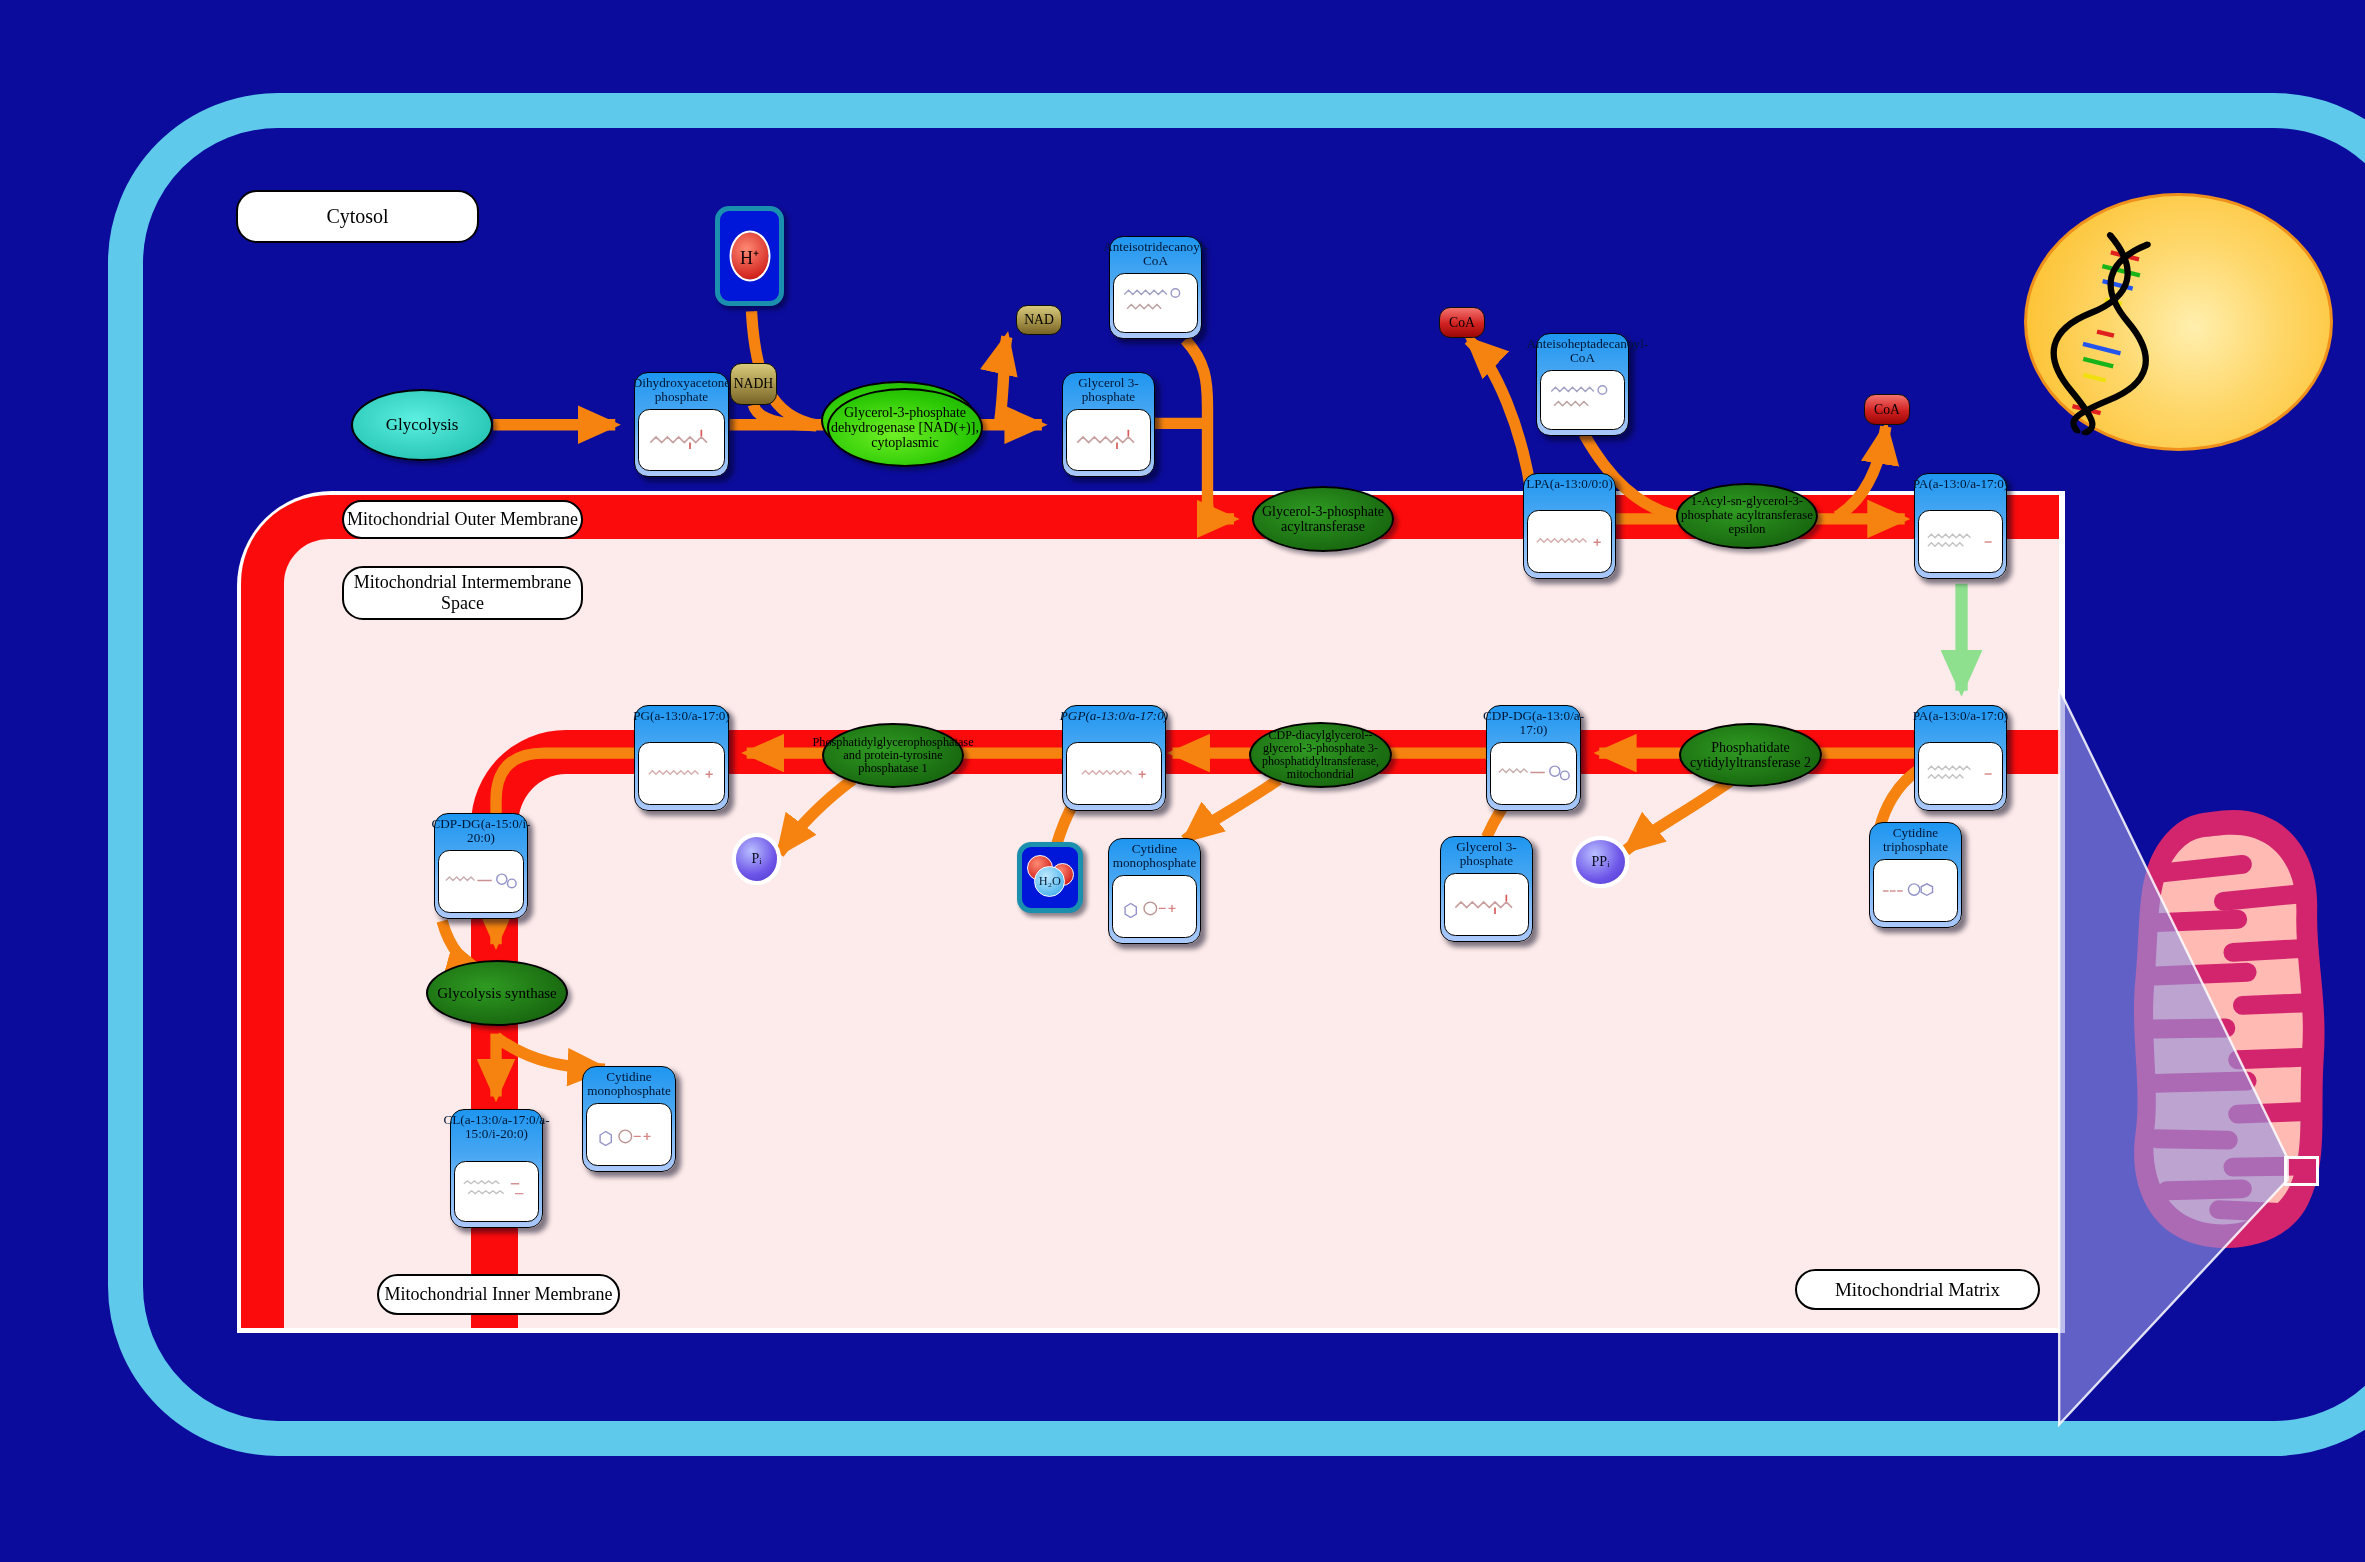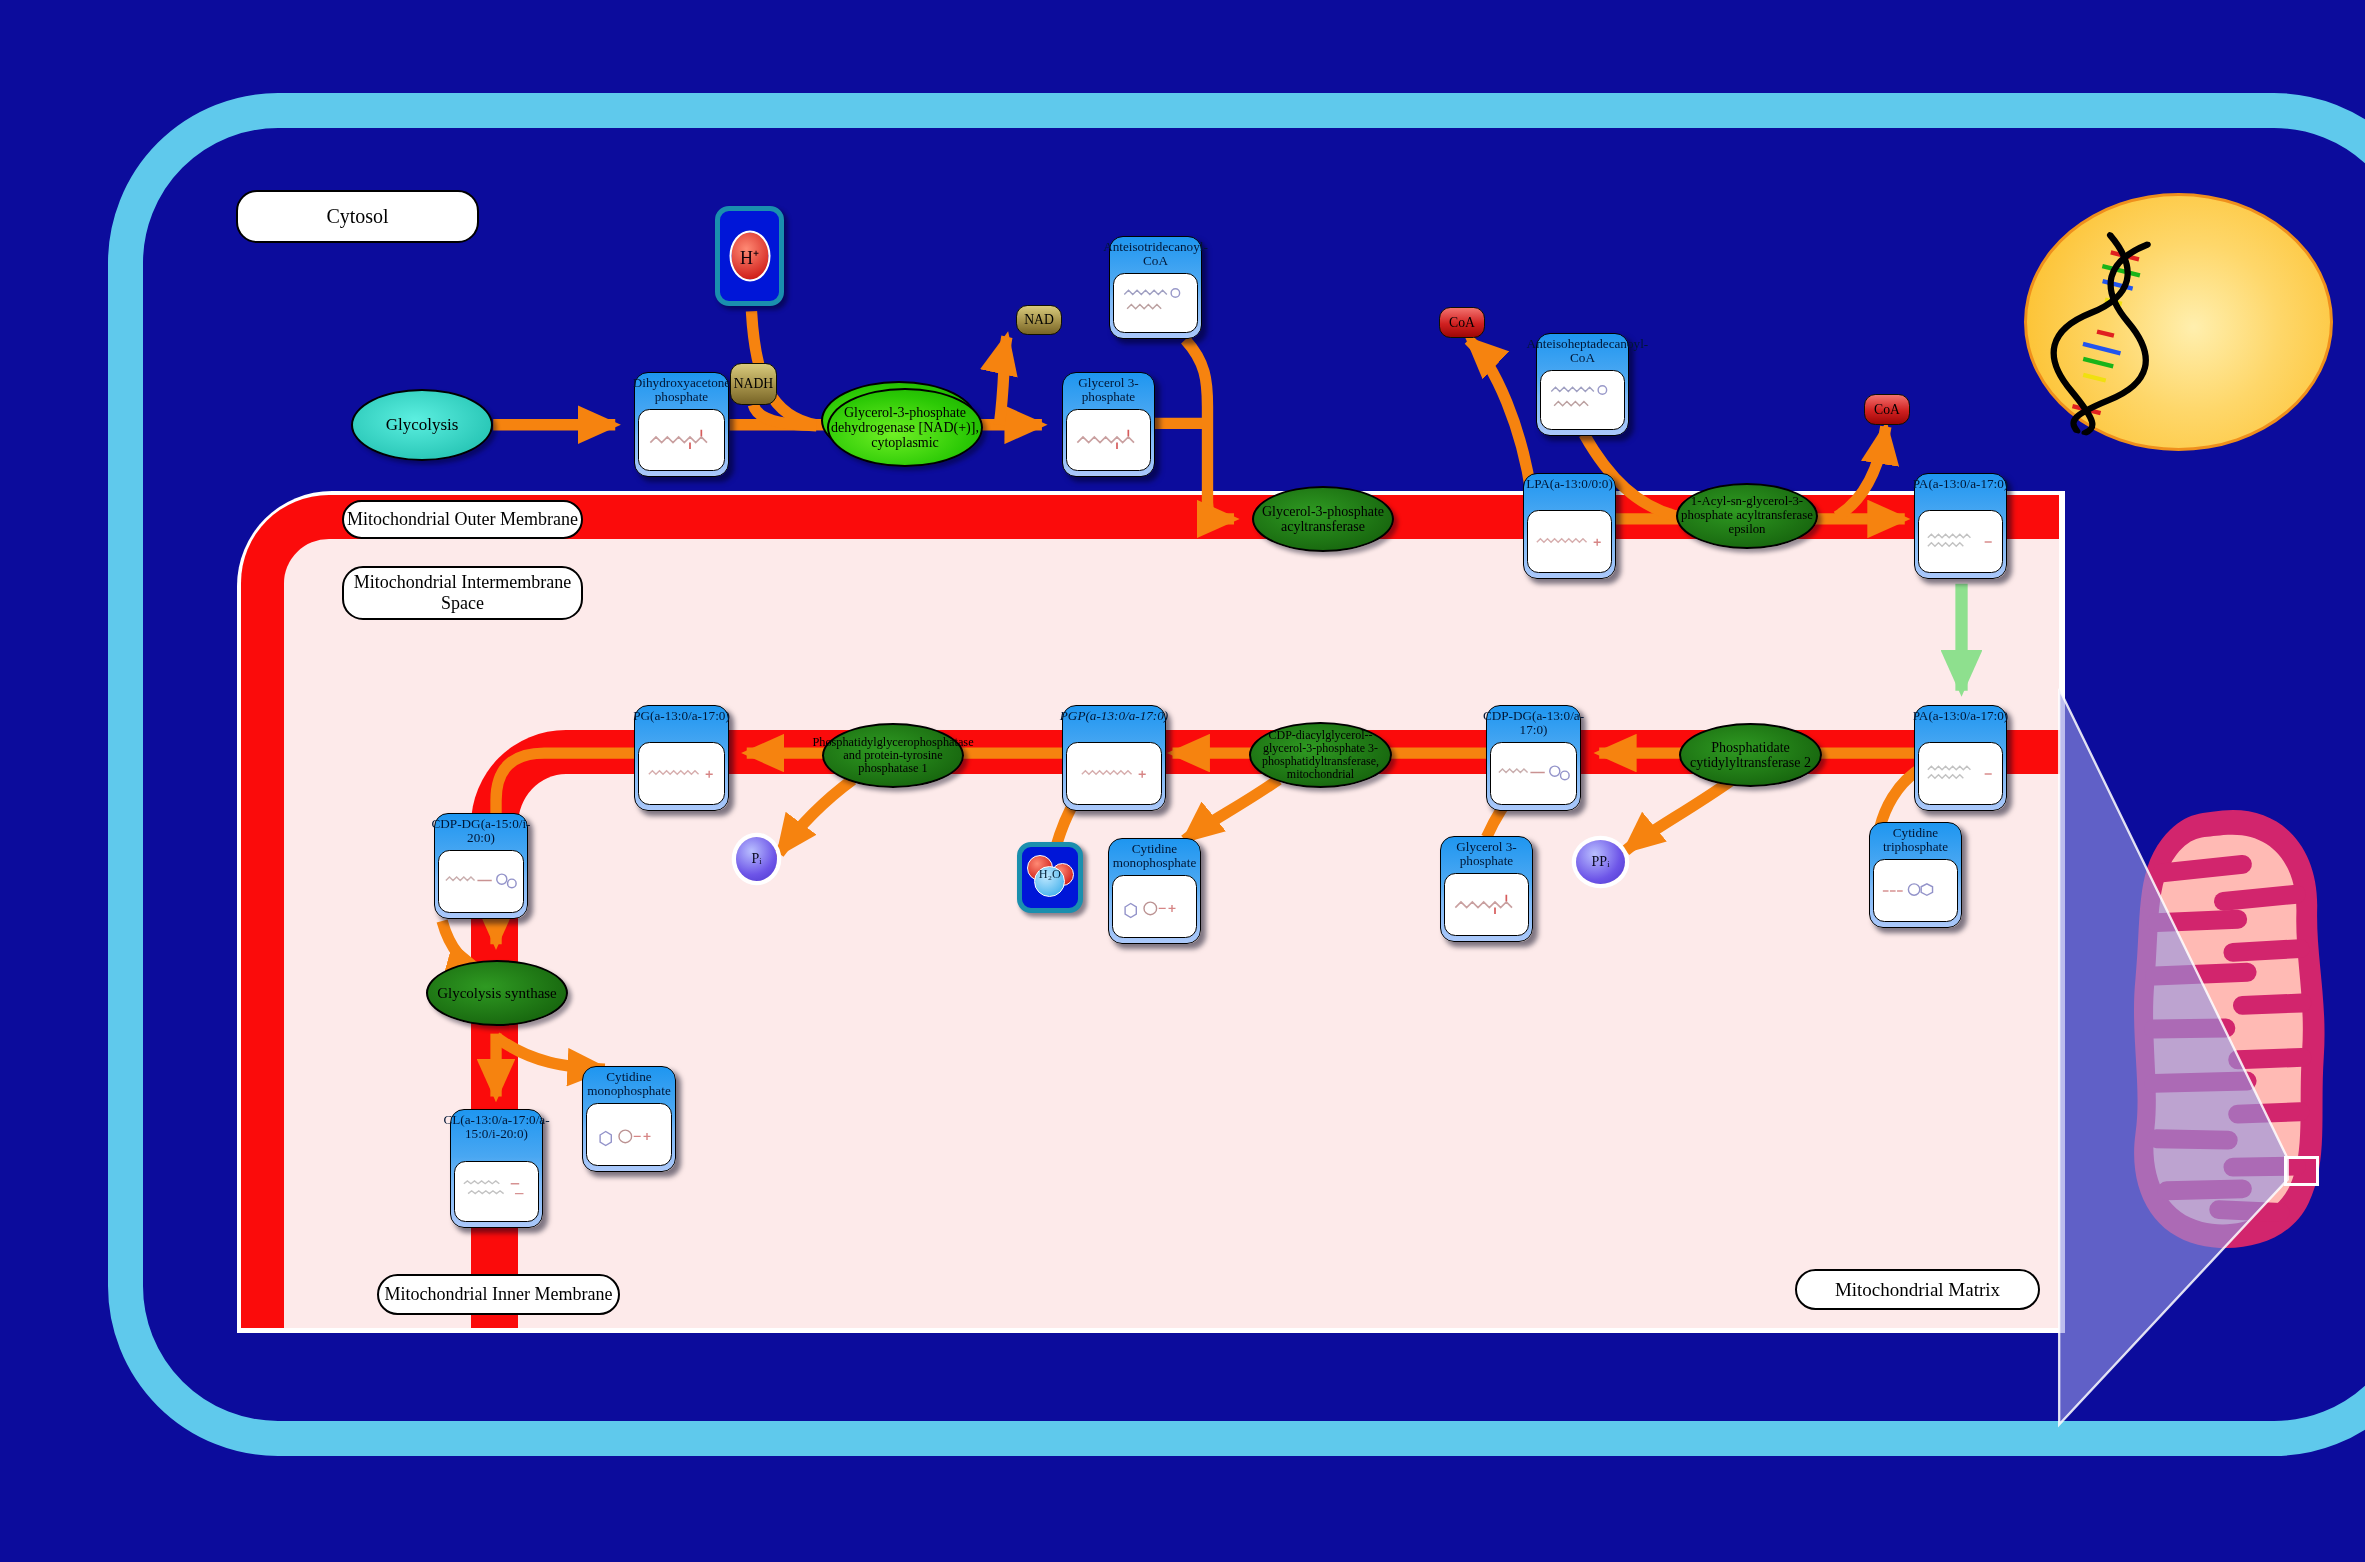--- a/index.html
+++ b/index.html
@@ -364,21 +364,21 @@
   </div>
 
   <div class="iconbox" style="left:715px;top:206px;width:69px;height:100px;">
     <div class="hion">
         <span>H⁺</span>
       </div>
   </div>
   <div class="iconbox" style="left:1017px;top:842px;width:66px;height:71px;">
     <div class="wcircle" style="left:4.7px;top:7.6px;width:24.6px;height:24.6px;background:radial-gradient(circle at 38% 32%,#ff8a74,#c40303);"></div>
     <div class="wcircle" style="right:3.8px;top:16px;width:21px;height:21px;background:radial-gradient(circle at 38% 32%,#ff8a74,#c40303);"></div>
-    <div class="wcircle" style="left:12.3px;top:19px;width:29px;height:29px;background:radial-gradient(circle at 38% 32%,#bfe8ff,#2ba6e8);display:flex;justify-content:center;font-size:12.3px;color:#06223a;">
+    <div class="wcircle" style="left:12.3px;top:19px;width:29px;height:29px;background:radial-gradient(circle at 38% 32%,#bfe8ff,#2ba6e8);display:flex;align-items:center;justify-content:center;font-size:12.3px;color:#06223a;">
         <span>H₂O</span>
       </div>
   </div>
 
   <div class="pill" style="left:730px;top:363px;width:45px;height:40px;">
       <span>NADH</span>
     </div>
   <div class="pill" style="left:1016px;top:305px;width:44px;height:28px;">
       <span>NAD</span>
     </div>

